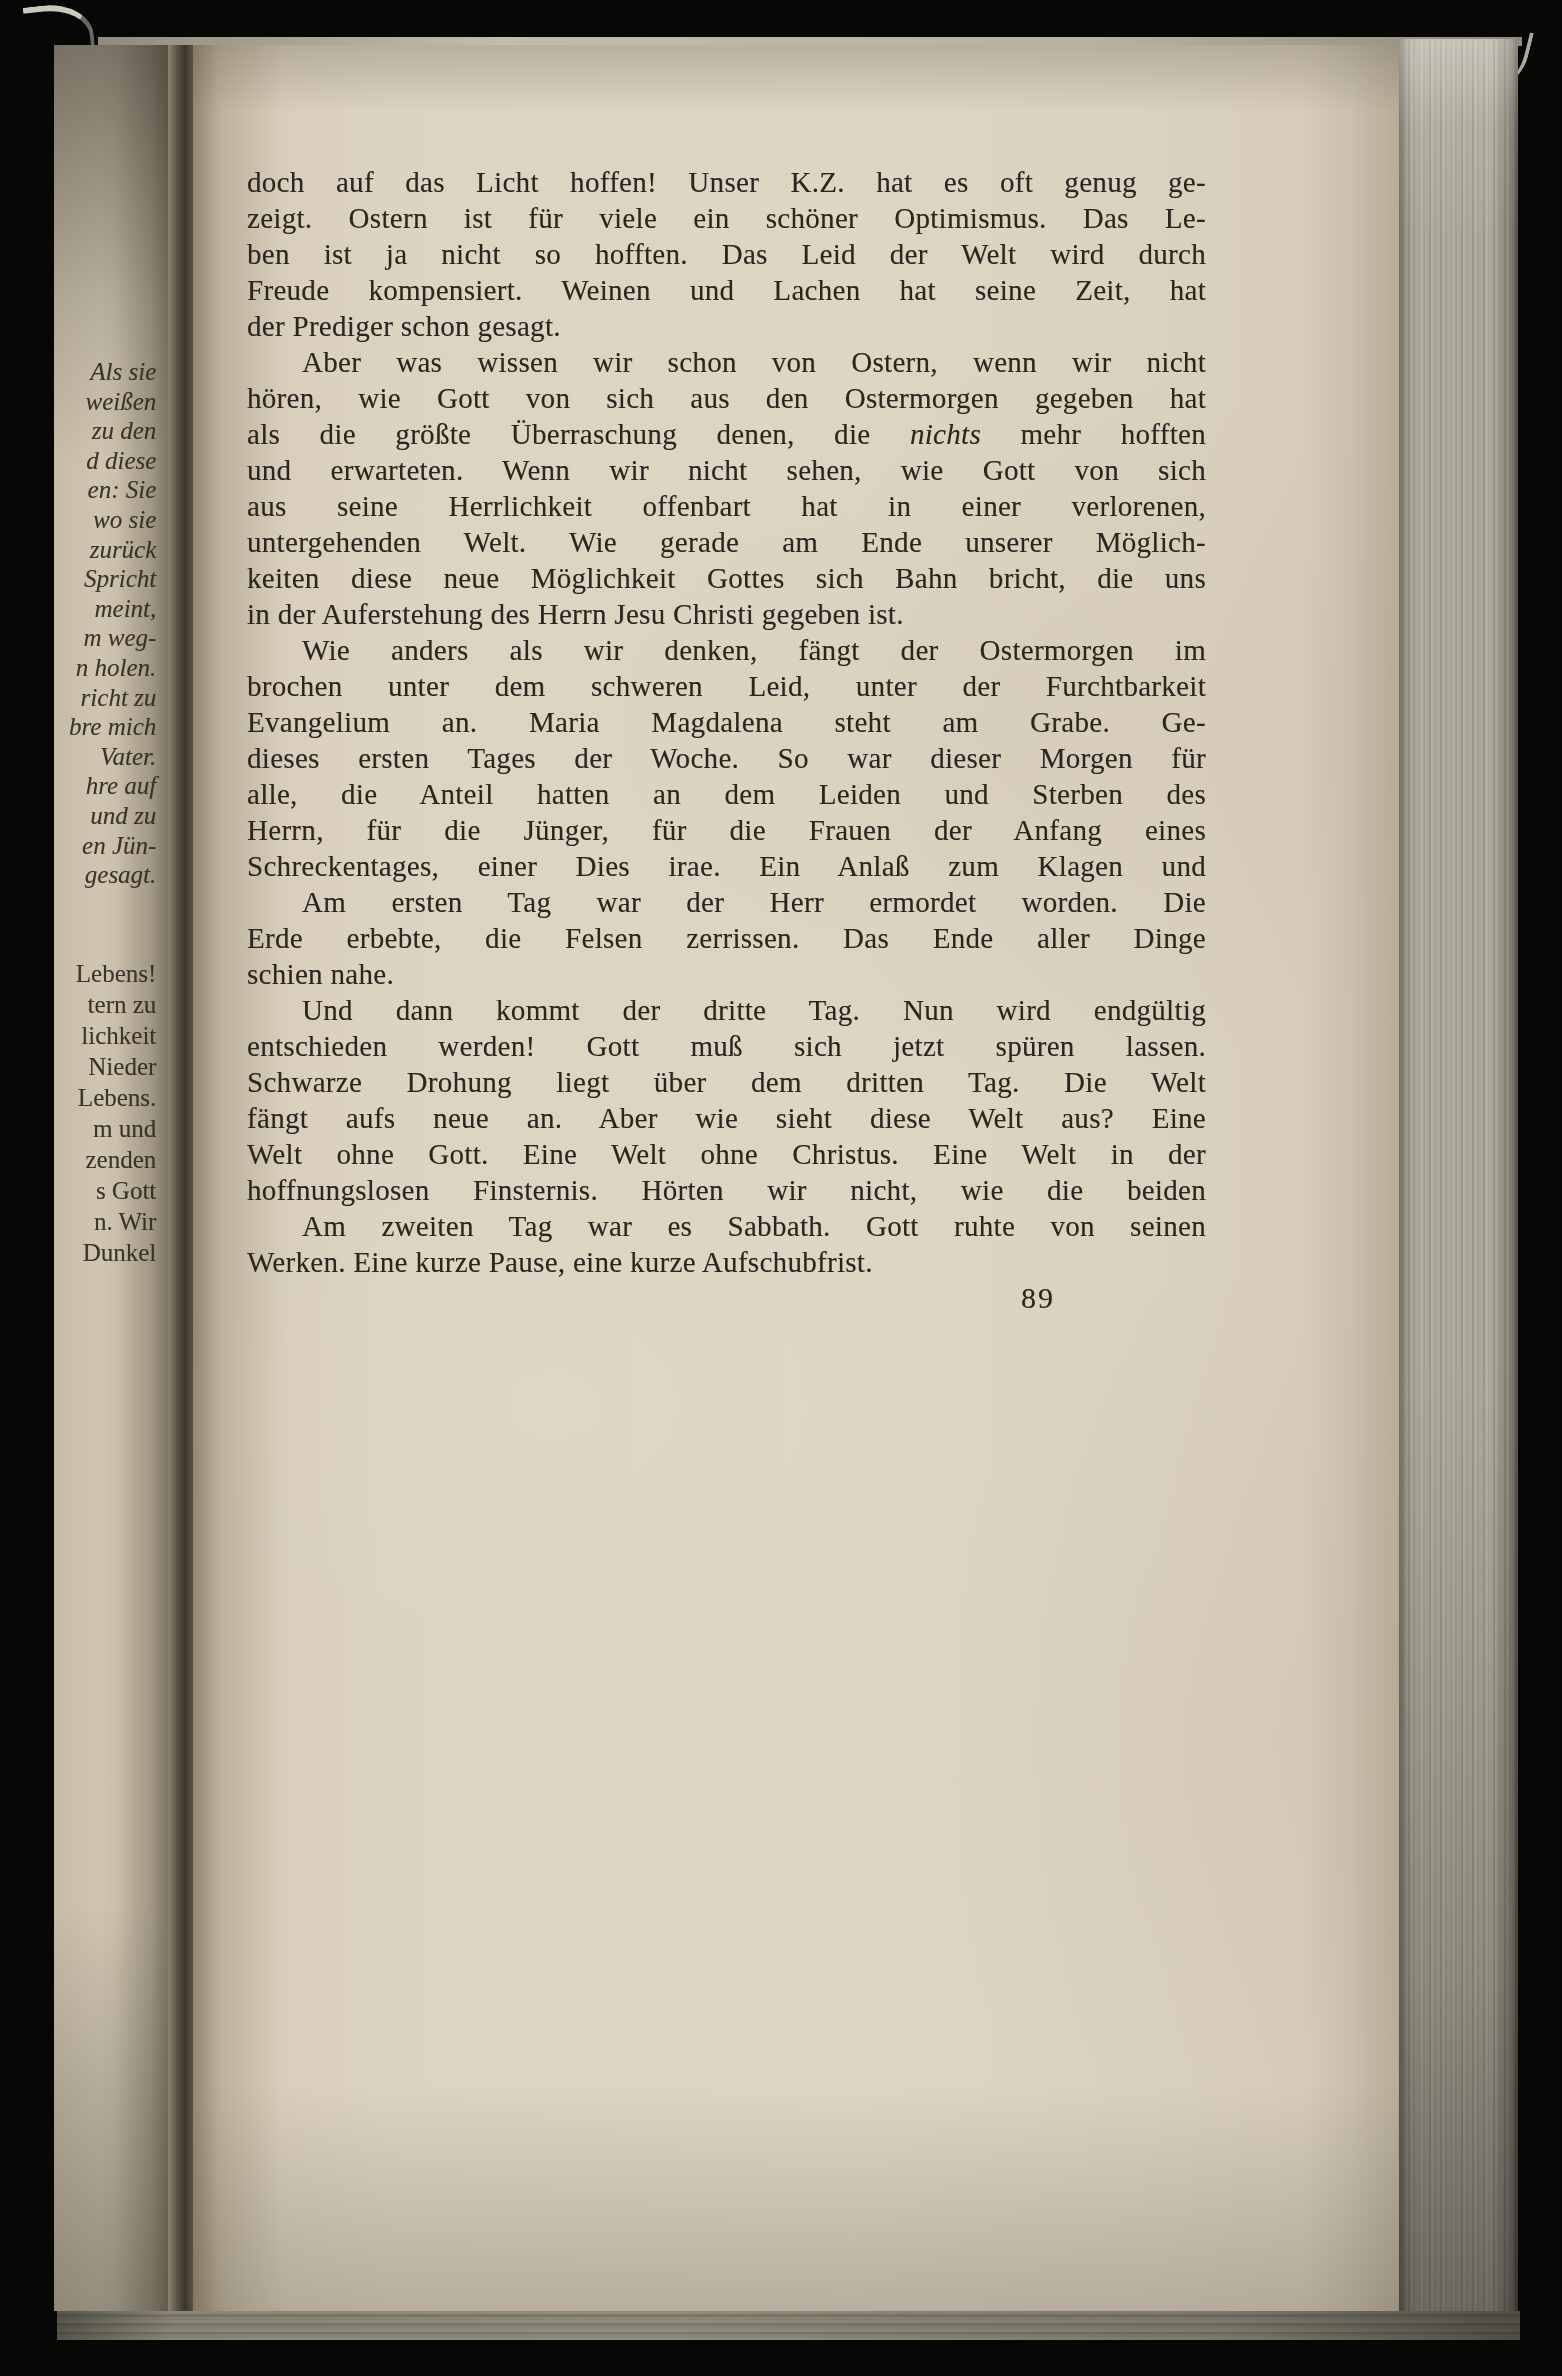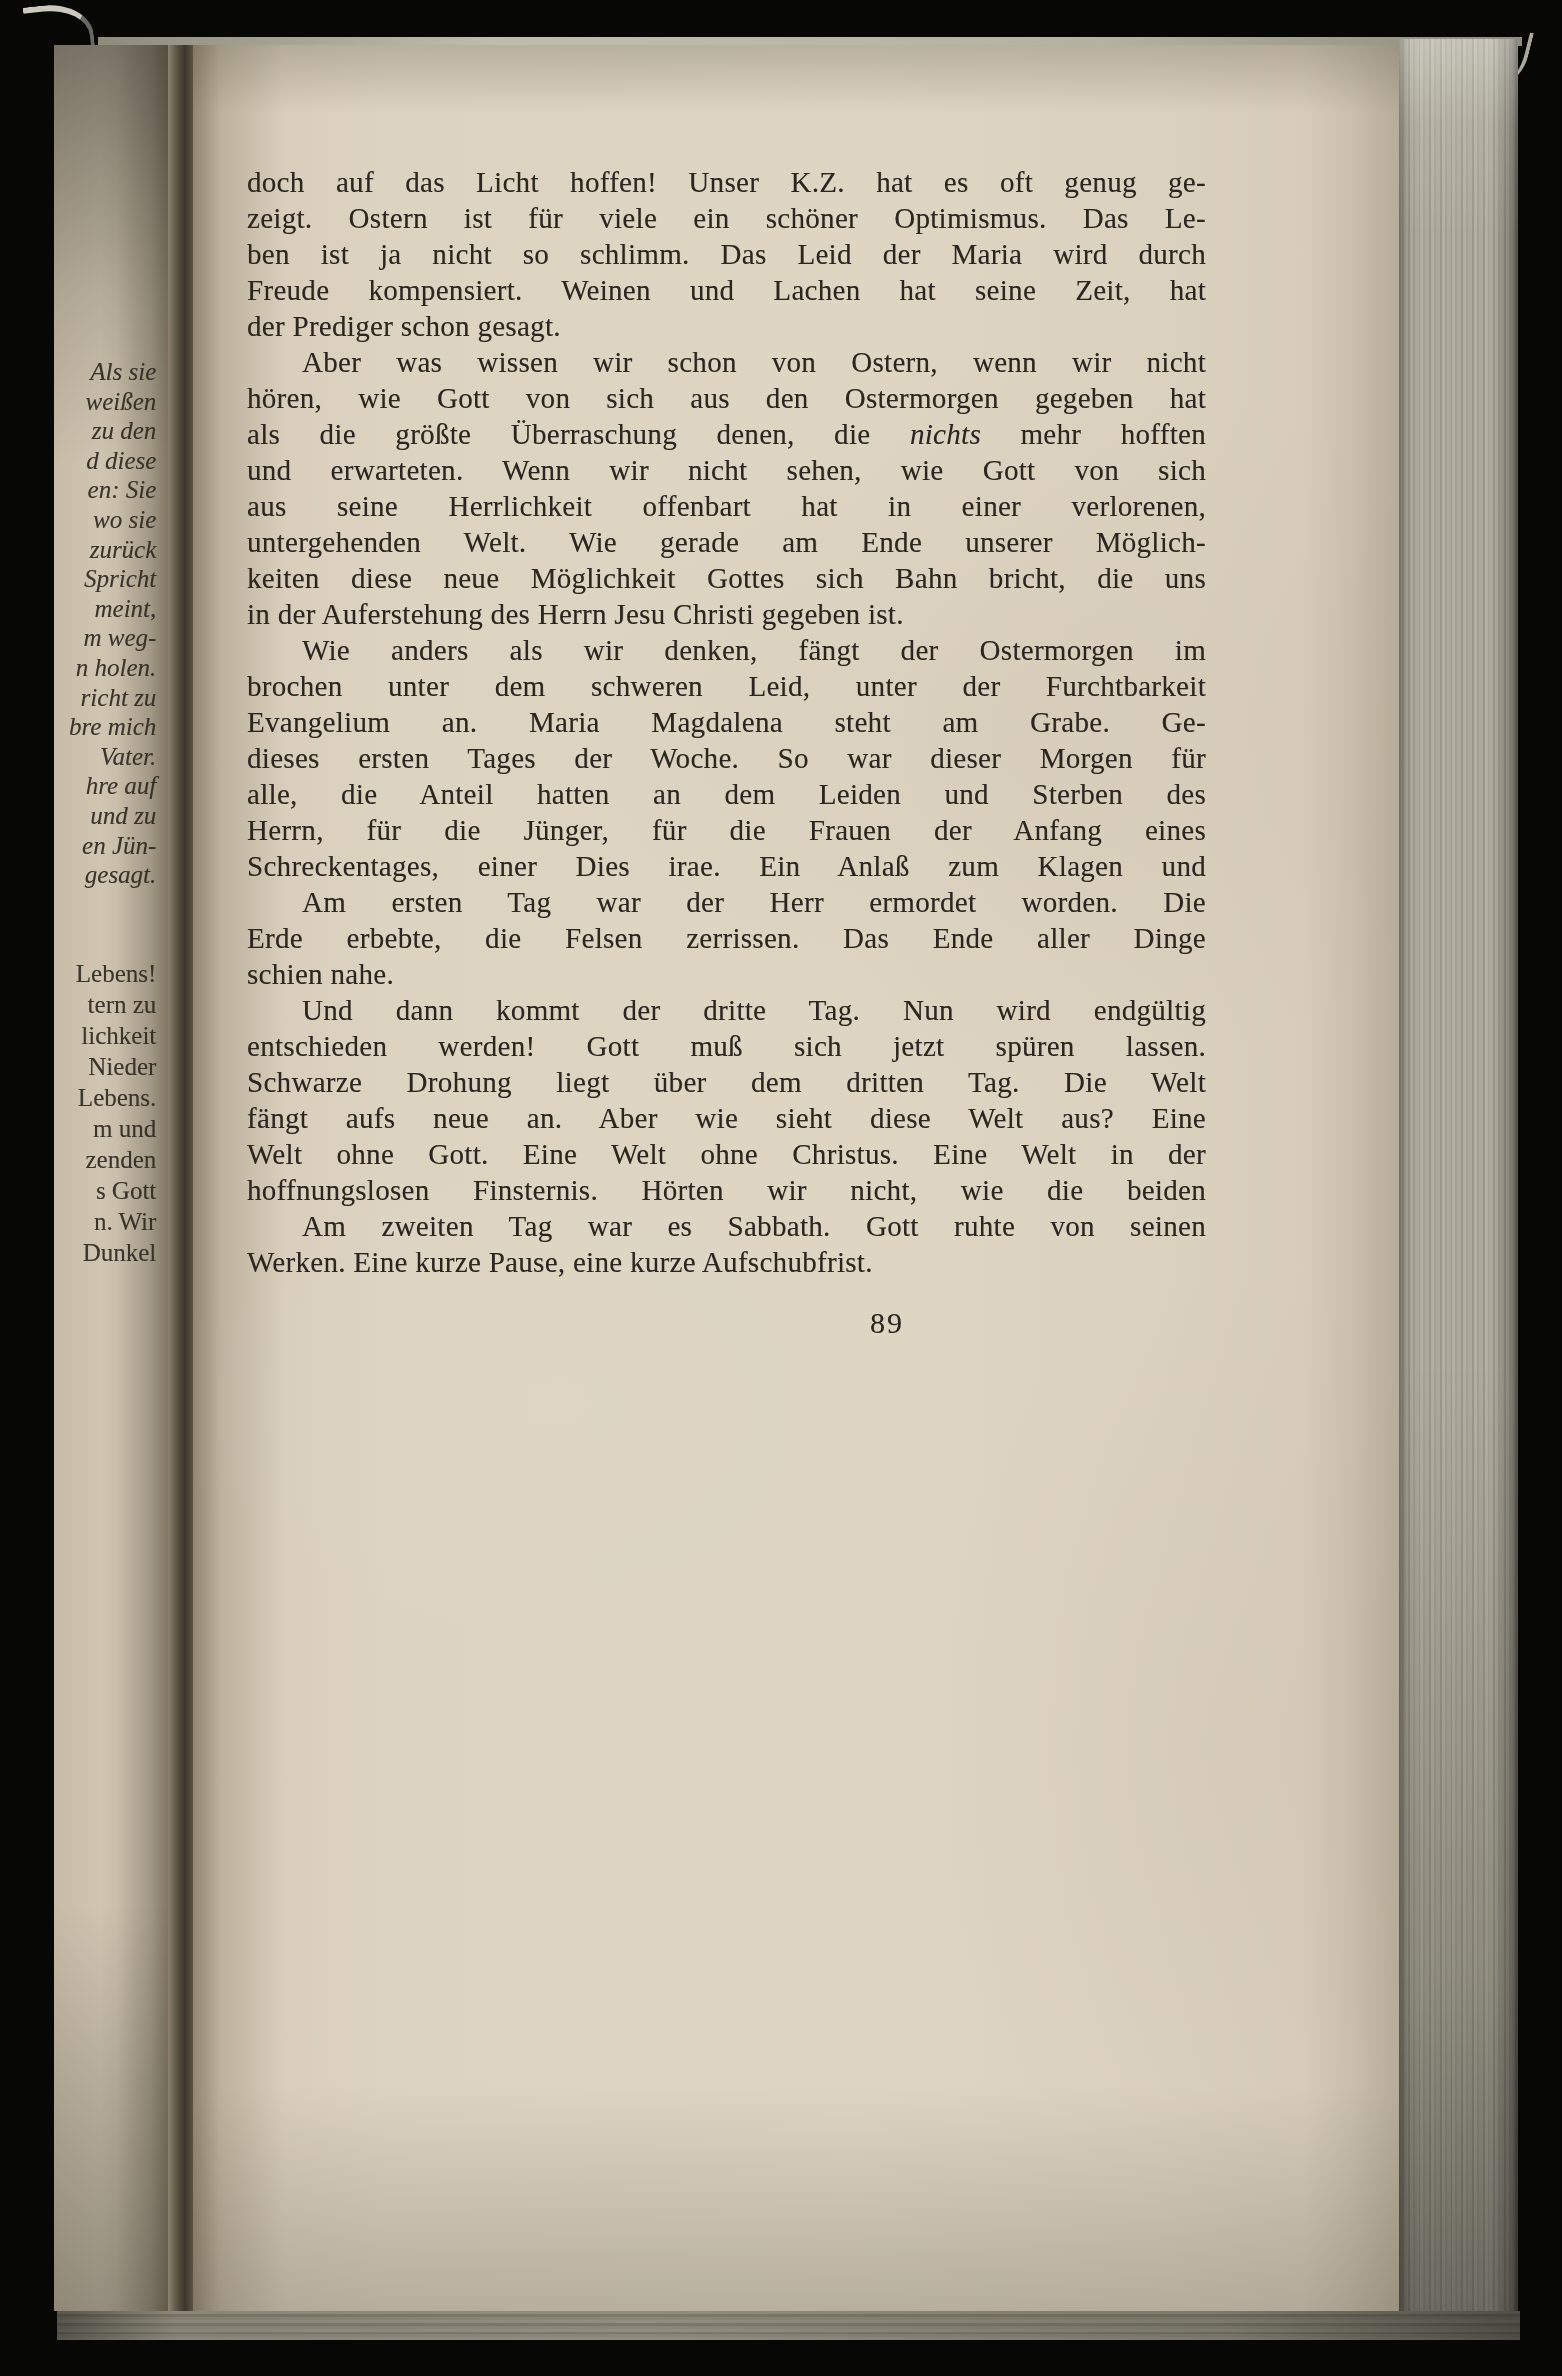--- a/index.html
+++ b/index.html
@@ -83,21 +83,21 @@
   }
   .para .line{
     text-align:justify;
     text-align-last:justify;
     margin-left:21px;
     -moz-text-align-last:justify;
   }
   .para .line.endline{text-align-last:left;-moz-text-align-last:left;}
   .para.indent .line:first-child{text-indent:55px;}
   .line i{font-style:italic;}
-  .pagenum-row{margin-top:25px;padding-left:644px;}
+  .pagenum-row{padding-left:644px;text-align:center;}
   .pagenum{font-size:30px;letter-spacing:2px;color:#2b2620;}
 
   
   .fore-edge{
     position:absolute;left:1399px;top:39px;width:119px;height:2276px;
     background:
       linear-gradient(180deg, rgba(255,255,255,.3) 0, rgba(255,255,255,.08) 88px, rgba(255,255,255,0) 195px, rgba(0,0,0,0) 58%, rgba(0,0,0,.18) 85%, rgba(0,0,0,.38) 100%),
       linear-gradient(90deg, rgba(30,25,18,.45) 0, rgba(30,25,18,.1) 7.8px, rgba(0,0,0,0) 19.5px, rgba(0,0,0,0) 78%, rgba(0,0,0,.25) 94%, rgba(0,0,0,.5) 100%),
       repeating-linear-gradient(90deg, #b4b0a1 0 2.9px, #a5a192 2.9px 4.9px, #aeaa9b 4.9px 8.8px, #9c9889 8.8px 10.7px),
       #a9a596;
@@ -160,21 +160,21 @@
 
   <div class="gutter"></div>
 
   <div class="page">
     <div class="page-shade"></div>
     <div class="text-block">
       <div class="paras">
           <div class="para">
             <div class="line">doch auf das Licht hoffen! Unser K.Z. hat es oft genug ge-</div>
             <div class="line">zeigt. Ostern ist für viele ein schöner Optimismus. Das Le-</div>
-            <div class="line">ben ist ja nicht so schlimm. Das Leid der Maria wird durch</div>
+            <div class="line">ben ist ja nicht so hofften. Das Leid der Welt wird durch</div>
             <div class="line">Freude kompensiert. Weinen und Lachen hat seine Zeit, hat</div>
             <div class="line endline">der Prediger schon gesagt.</div>
           </div>
           <div class="para indent">
             <div class="line">Aber was wissen wir schon von Ostern, wenn wir nicht</div>
             <div class="line">hören, wie Gott von sich aus den Ostermorgen gegeben hat</div>
             <div class="line">als die größte Überraschung denen, die <i>nichts</i> mehr hofften</div>
             <div class="line">und erwarteten. Wenn wir nicht sehen, wie Gott von sich</div>
             <div class="line">aus seine Herrlichkeit offenbart hat in einer verlorenen,</div>
             <div class="line">untergehenden Welt. Wie gerade am Ende unserer Möglich-</div>

